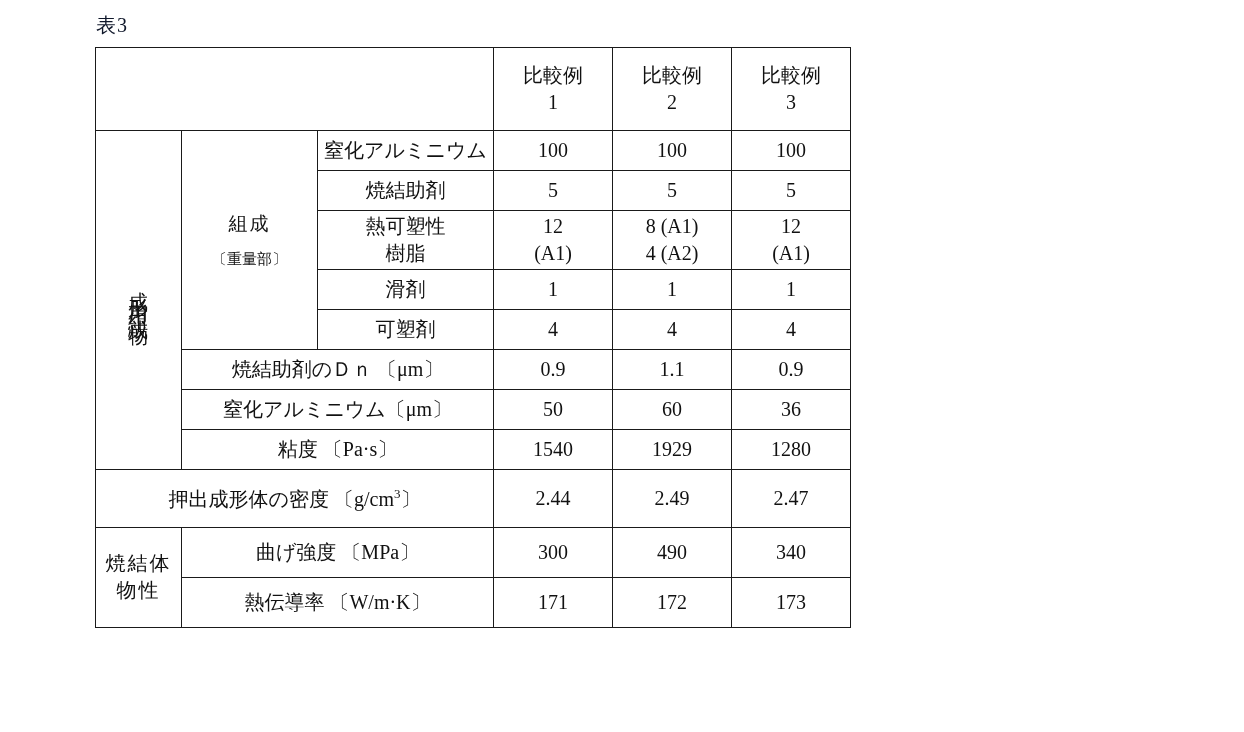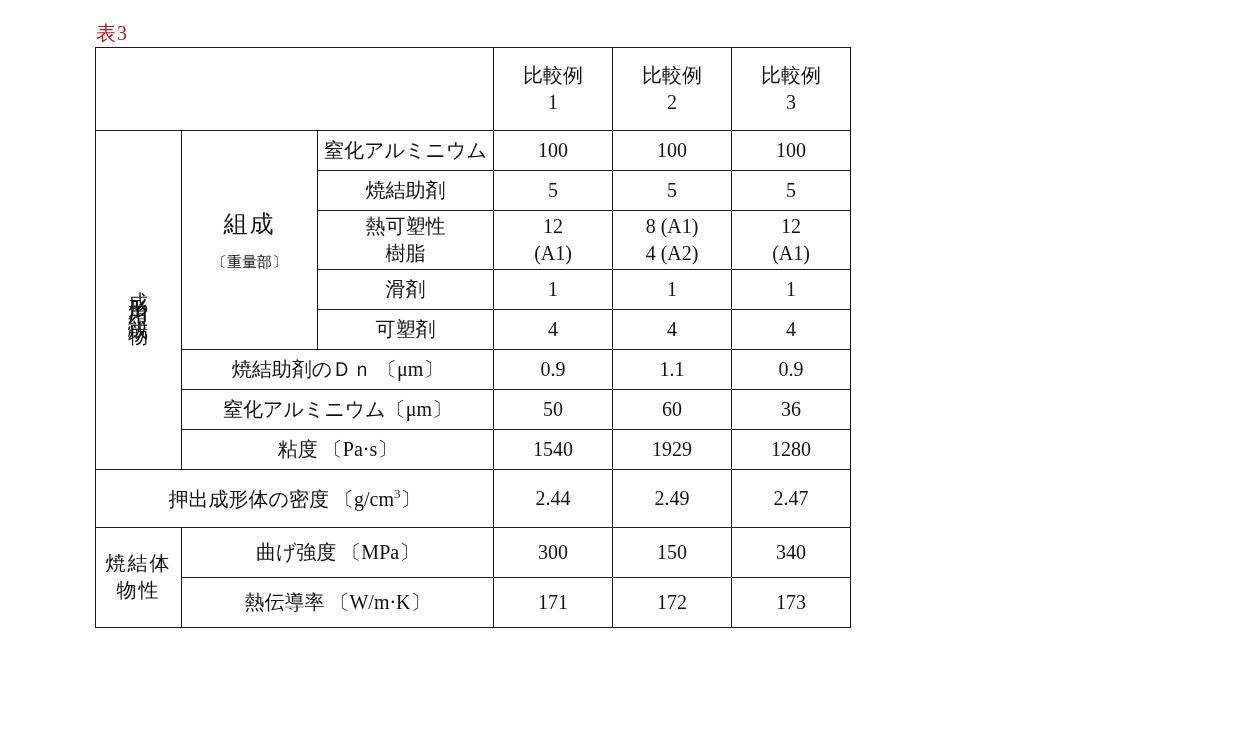--- a/index.html
+++ b/index.html
@@ -16,24 +16,24 @@
     overflow: hidden;
   }
   .page {
     position: relative;
     width: 1244px;
     height: 732px;
   }
   .table-caption {
     position: absolute;
     left: 96px;
-    top: 20px;
+    top: 12px;
     font-size: 20px;
     letter-spacing: 1px;
-    color: #b91c1c;
+    color: #0f172a;
   }
   .table-wrap {
     position: absolute;
     left: 95px;
     top: 47px;
     width: 757px;
   }
   table.data {
     border-collapse: collapse;
     width: 678px;
@@ -69,21 +69,21 @@
     font-size: 15px;
     display: block;
     margin-top: 14px;
     letter-spacing: 0px;
   }
   .nowrap { white-space: nowrap; }
   .row-tall { height: 40px; }
   .row-xtall { height: 50px; }
   .sup { font-size: 13px; vertical-align: super; }
   .composition-label {
-    font-size: 24px;
+    font-size: 19px;
     letter-spacing: 2px;
   }
   .pad-label { letter-spacing: 2px; font-family: Liberation Mono, monospace; }
 </style>
 </head>
 <body>
 
 <div class="page">
 
   <div class="table-caption">表3</div>
@@ -202,21 +202,21 @@
 
         <tr style="height:50px;">
           <td rowspan="2">
             <span class="stack2 pad-label">
                 <span class="stack2">焼結体</span>
                 <span class="stack2">物性</span>
               </span>
           </td>
           <td colspan="2" class="nowrap">曲げ強度 〔MPa〕</td>
           <td>300</td>
-          <td>150</td>
+          <td>490</td>
           <td>340</td>
         </tr>
 
         <tr style="height:50px;">
           <td colspan="2" class="nowrap">熱伝導率 〔W/m·K〕</td>
           <td>171</td>
           <td>172</td>
           <td>173</td>
         </tr>
 

